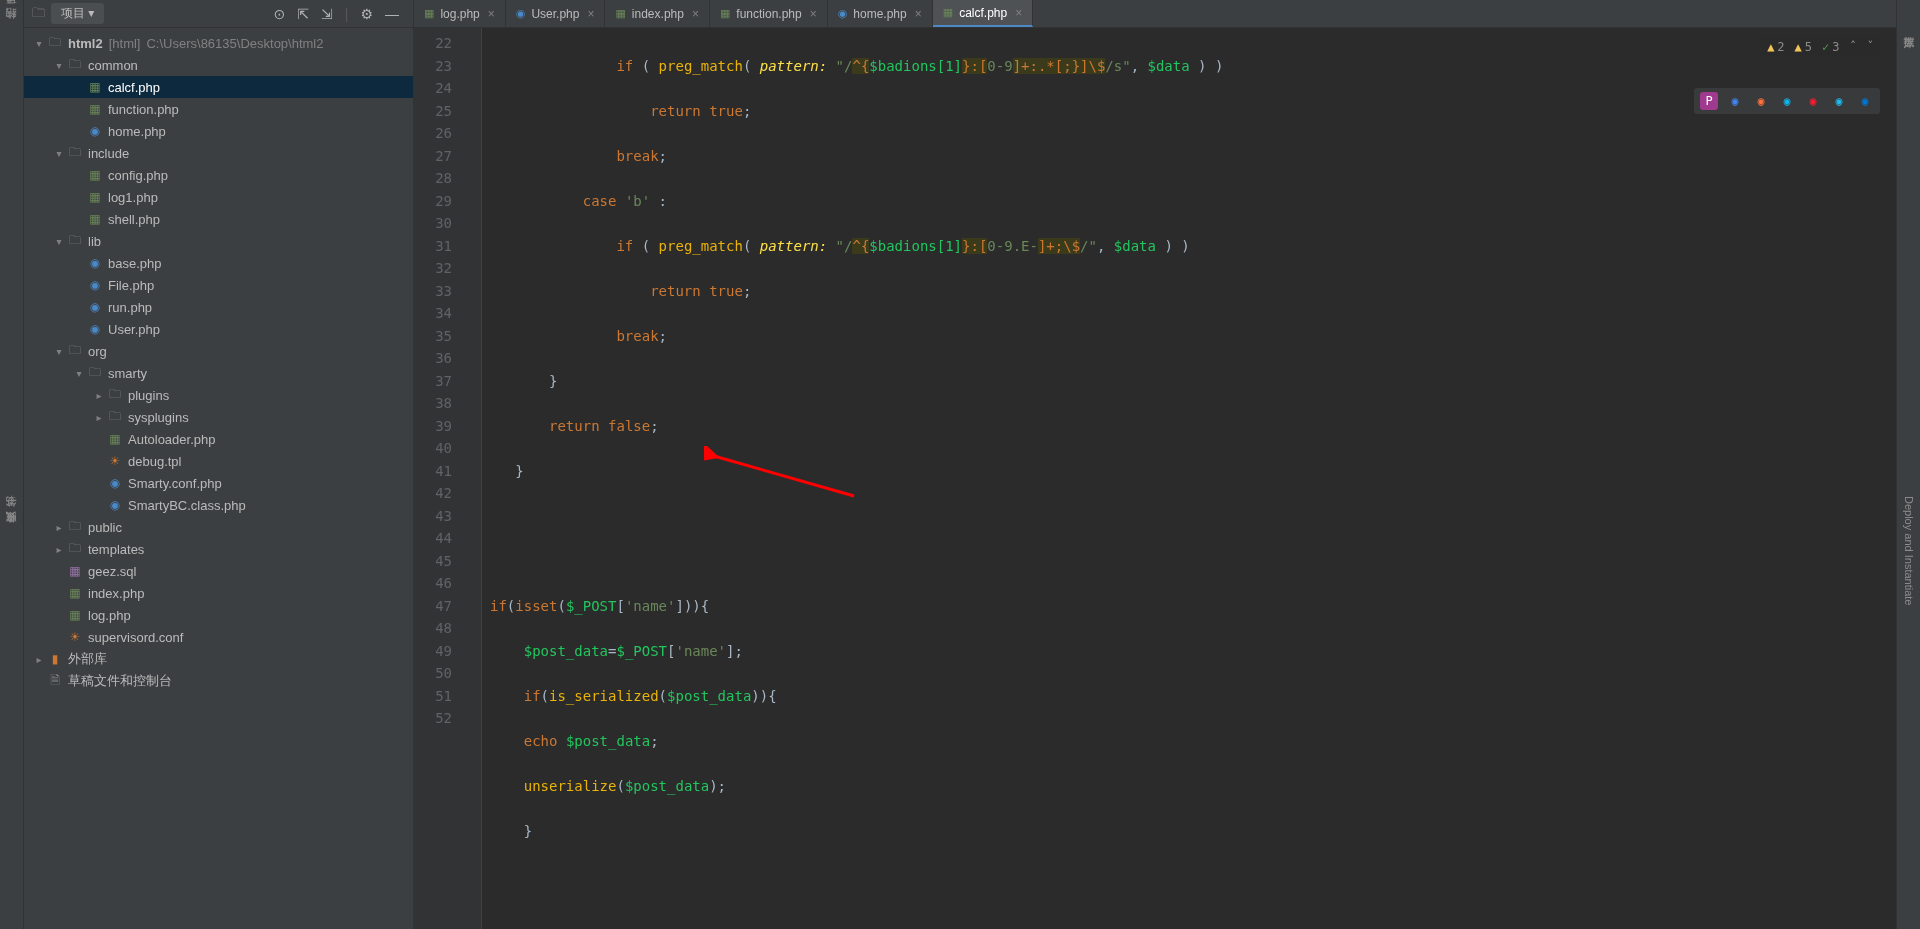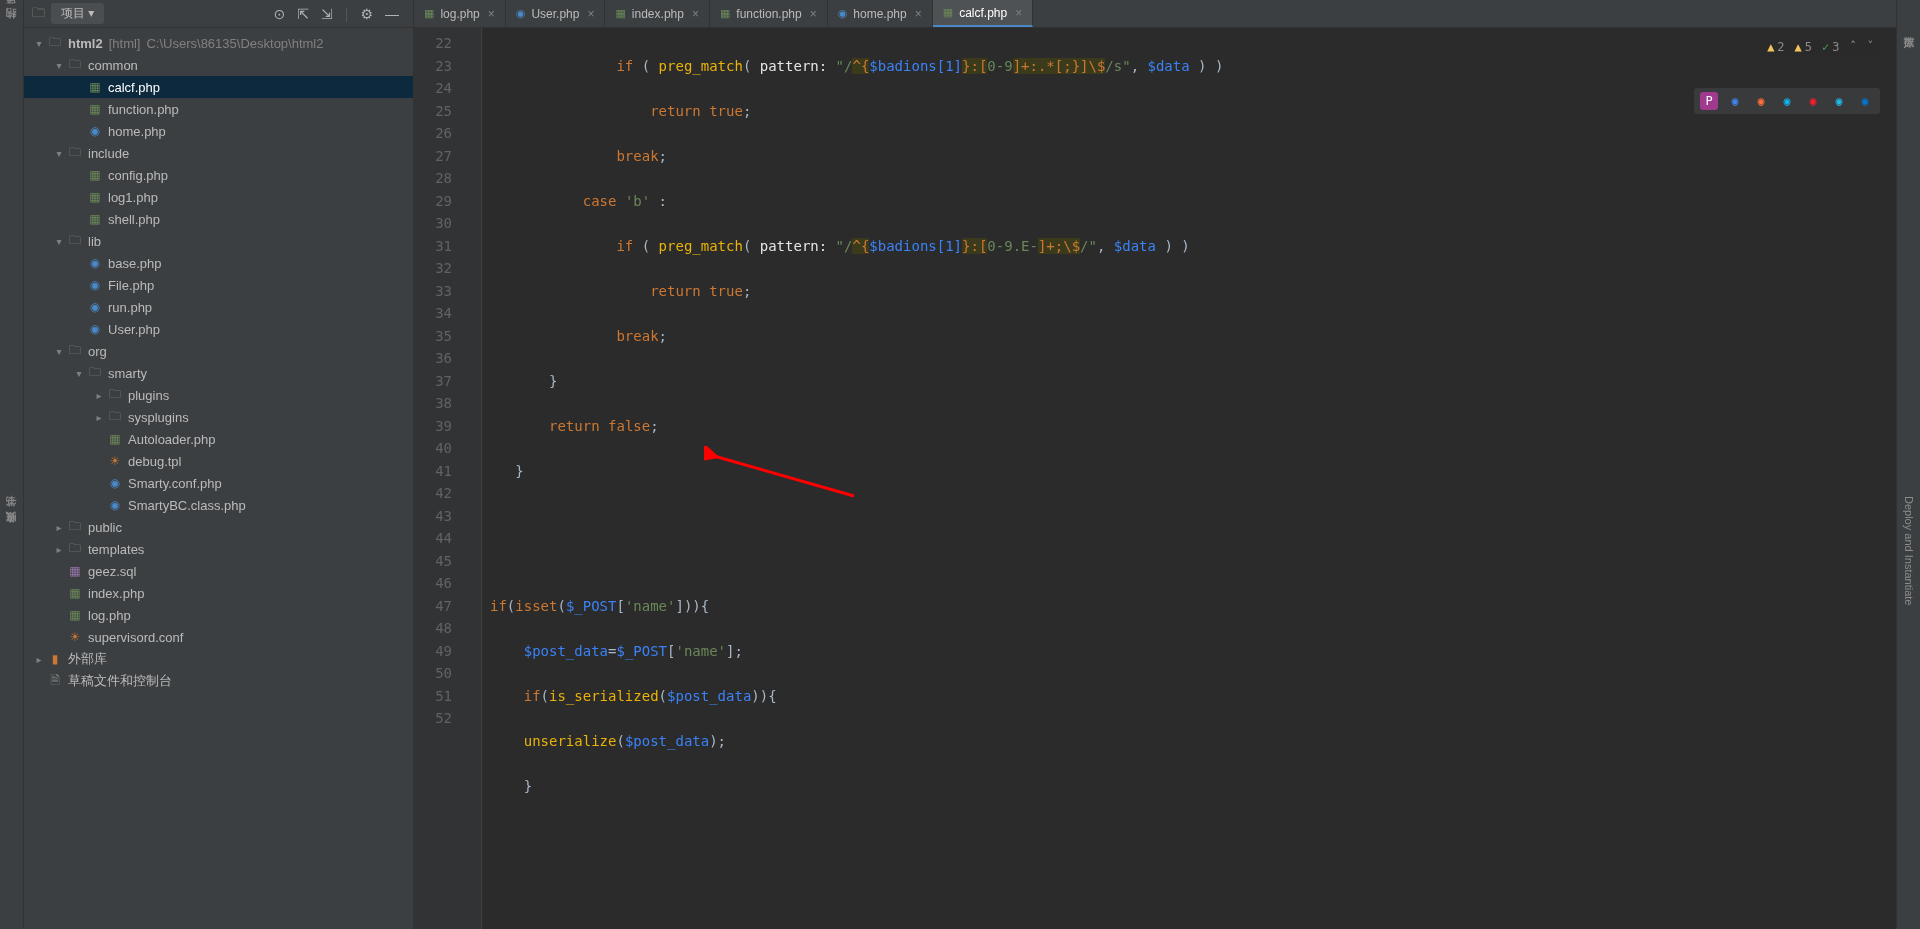--- a/index.html
+++ b/index.html
@@ -34,23 +34,23 @@
 .tab { display: flex; align-items: center; padding: 0 10px; color: #bbbbbb; border-right: 1px solid #323232; cursor: pointer; font-size: 12px; }
 .tab.active { background: #4e5254; color: #fff; border-bottom: 2px solid #4a88c7; }
 .tab .ficon { margin-right: 6px; font-size: 11px; }
 .tab .close { margin-left: 8px; color: #808080; font-size: 12px; }
 .editor-area { flex: 1; display: flex; position: relative; font-family: "Consolas", monospace; font-size: 14px; }
 .gutter { width: 50px; background: #313335; text-align: right; color: #606366; padding-right: 12px; padding-top: 4px; line-height: 22.5px; user-select: none; }
 .fold-col { width: 18px; background: #313335; border-right: 1px solid #404040; }
 .code { flex: 1; padding-top: 4px; padding-left: 8px; line-height: 22.5px; white-space: pre; overflow: hidden; }
 .kw { color: #cc7832; }
 .str { color: #6a8759; }
-.var { color: #3b82f6; }
+.var { color: #22c55e; }
 .fn { color: #eab308; }
-.param { color: #e5e5e5; }
+.param { color: #fde047; font-style: italic; }
 .regx { color: #6a8759; }
 .regx-hl { color: #cc7832; background: #3b3b1c; }
 .inspections { position: absolute; top: 10px; right: 16px; display: flex; gap: 10px; font-size: 12px; color: #8c8c8c; align-items: center; background: #2b2b2bcc; padding: 2px 6px; }
 .insp-item { display: flex; align-items: center; gap: 3px; }
 .insp-yellow { color: #f2c55c; }
 .insp-green { color: #499c54; }
 .thumb-palette { position: absolute; top: 60px; right: 16px; display: flex; gap: 8px; background: #3c3f41cc; padding: 4px 6px; border-radius: 3px; }
 .thumb-palette .pi { width: 18px; height: 18px; border-radius: 3px; font-size: 12px; text-align: center; line-height: 18px; }
 .arrow-overlay { position: absolute; pointer-events: none; }
 .right-tool-strip { width: 24px; background: #3c3f41; border-left: 1px solid #323232; display: flex; flex-direction: column; align-items: center; padding-top: 20px; }
@@ -316,20 +316,21 @@
 <div>                   <span class="kw">return </span><span class="kw">true</span><span>;</span></div>
 <div>               <span class="kw">break</span><span>;</span></div>
 <div>       <span>}</span></div>
 <div>       <span class="kw">return </span><span class="kw">false</span><span>;</span></div>
 <div>   <span>}</span></div>
 <div> </div>
 <div> </div>
 <div><span class="kw">if</span><span>(</span><span class="kw">isset</span><span>(</span><span class="var">$_POST</span><span>[</span><span class="str">'name'</span><span>])){</span></div>
 <div>    <span class="var">$post_data</span><span>=</span><span class="var">$_POST</span><span>[</span><span class="str">'name'</span><span>];</span></div>
 <div>    <span class="kw">if</span><span>(</span><span class="fn">is_serialized</span><span>(</span><span class="var">$post_data</span><span>)){</span></div>
+<div>    <span class="kw">echo </span><span class="var">$post_data</span><span>;</span></div>
 <div>    <span class="fn">unserialize</span><span>(</span><span class="var">$post_data</span><span>);</span></div>
 <div>    <span>}</span></div>
 
 
 
 
 
 
 
 

